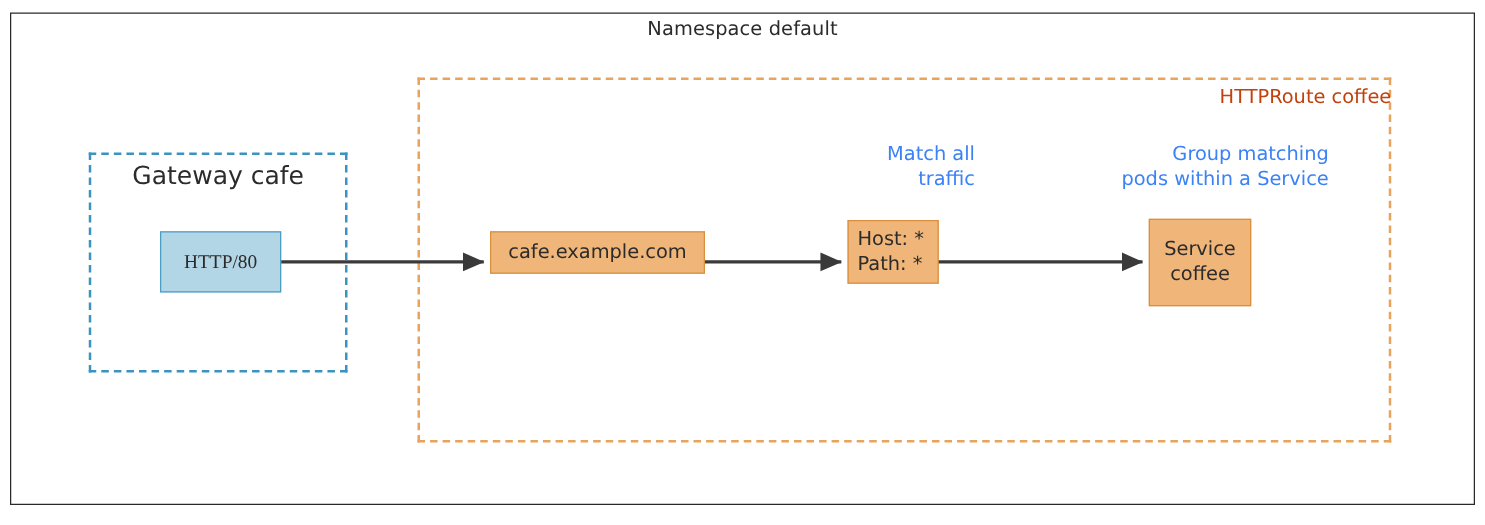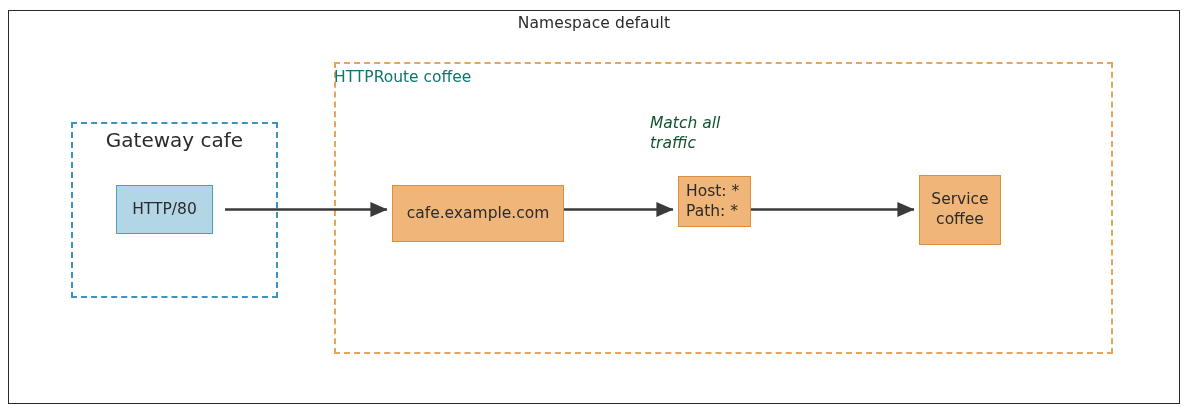--- a/index.html
+++ b/index.html
@@ -54,23 +54,23 @@
     height: 292px;
     border: 2px dashed #e8a35c;
     box-sizing: border-box;
     background: transparent;
   }
   .httproute-title {
     position: absolute;
     left: 334px;
     top: 68px;
     width: 779px;
-    text-align: left;
-    font-size: 15.5px;
-    color: #0f766e;
+    text-align: right;
+    font-size: 15.5px;
+    color: #c2410c;
     white-space: nowrap;
   }
 
   
   .gateway-box {
     position: absolute;
     left: 71px;
     top: 122px;
     width: 207px;
     height: 176px;
@@ -96,32 +96,33 @@
     display: flex;
     align-items: center;
     justify-content: center;
     font-size: 15.5px;
     line-height: 1.28;
     color: #2b2b2b;
     text-align: center;
     white-space: pre-line;
   }
   .node.listener {
-    left: 116px;
+    left: 128px;
     top: 185px;
     width: 97px;
     height: 49px;
     background: #b3d6e6;
     border: 1.6px solid #4a9ec4;
+    font-family: Liberation Serif, serif;
   }
   .node.hostname {
     left: 392px;
     top: 185px;
     width: 172px;
-    height: 57px;
+    height: 34px;
     background: #f0b578;
     border: 1.6px solid #d98f3d;
   }
   .node.match {
     left: 678px;
     top: 176px;
     width: 73px;
     height: 51px;
     background: #f0b578;
     border: 1.6px solid #d98f3d;
@@ -136,24 +137,23 @@
     height: 70px;
     background: #f0b578;
     border: 1.6px solid #d98f3d;
   }
 
   
   .annotation {
     position: absolute;
     font-size: 15.5px;
     line-height: 1.3;
-    color: #14532d;
-    text-align: left;
+    color: #3b82f6;
+    text-align: right;
     white-space: pre-line;
-    font-style: italic;
   }
   .annotation.match-note {
     left: 650px;
     top: 113px;
     width: 130px;
   }
   .annotation.service-note {
     left: 858px;
     top: 113px;
     width: 205px;
@@ -178,20 +178,22 @@
   <div class="namespace-title">Namespace default</div>
 
   <div class="httproute-box"></div>
   <div class="httproute-title">HTTPRoute coffee</div>
 
   <div class="gateway-box"></div>
   <div class="gateway-title">Gateway cafe</div>
 
   <div class="annotation match-note">Match all
 traffic</div>
+  <div class="annotation service-note">Group matching
+pods within a Service</div>
 
   <div class="node listener">HTTP/80</div>
 
   <div class="node hostname">cafe.example.com</div>
 
   <div class="node match">Host: *
 Path: *</div>
 
   <div class="node service">Service
 coffee</div>

